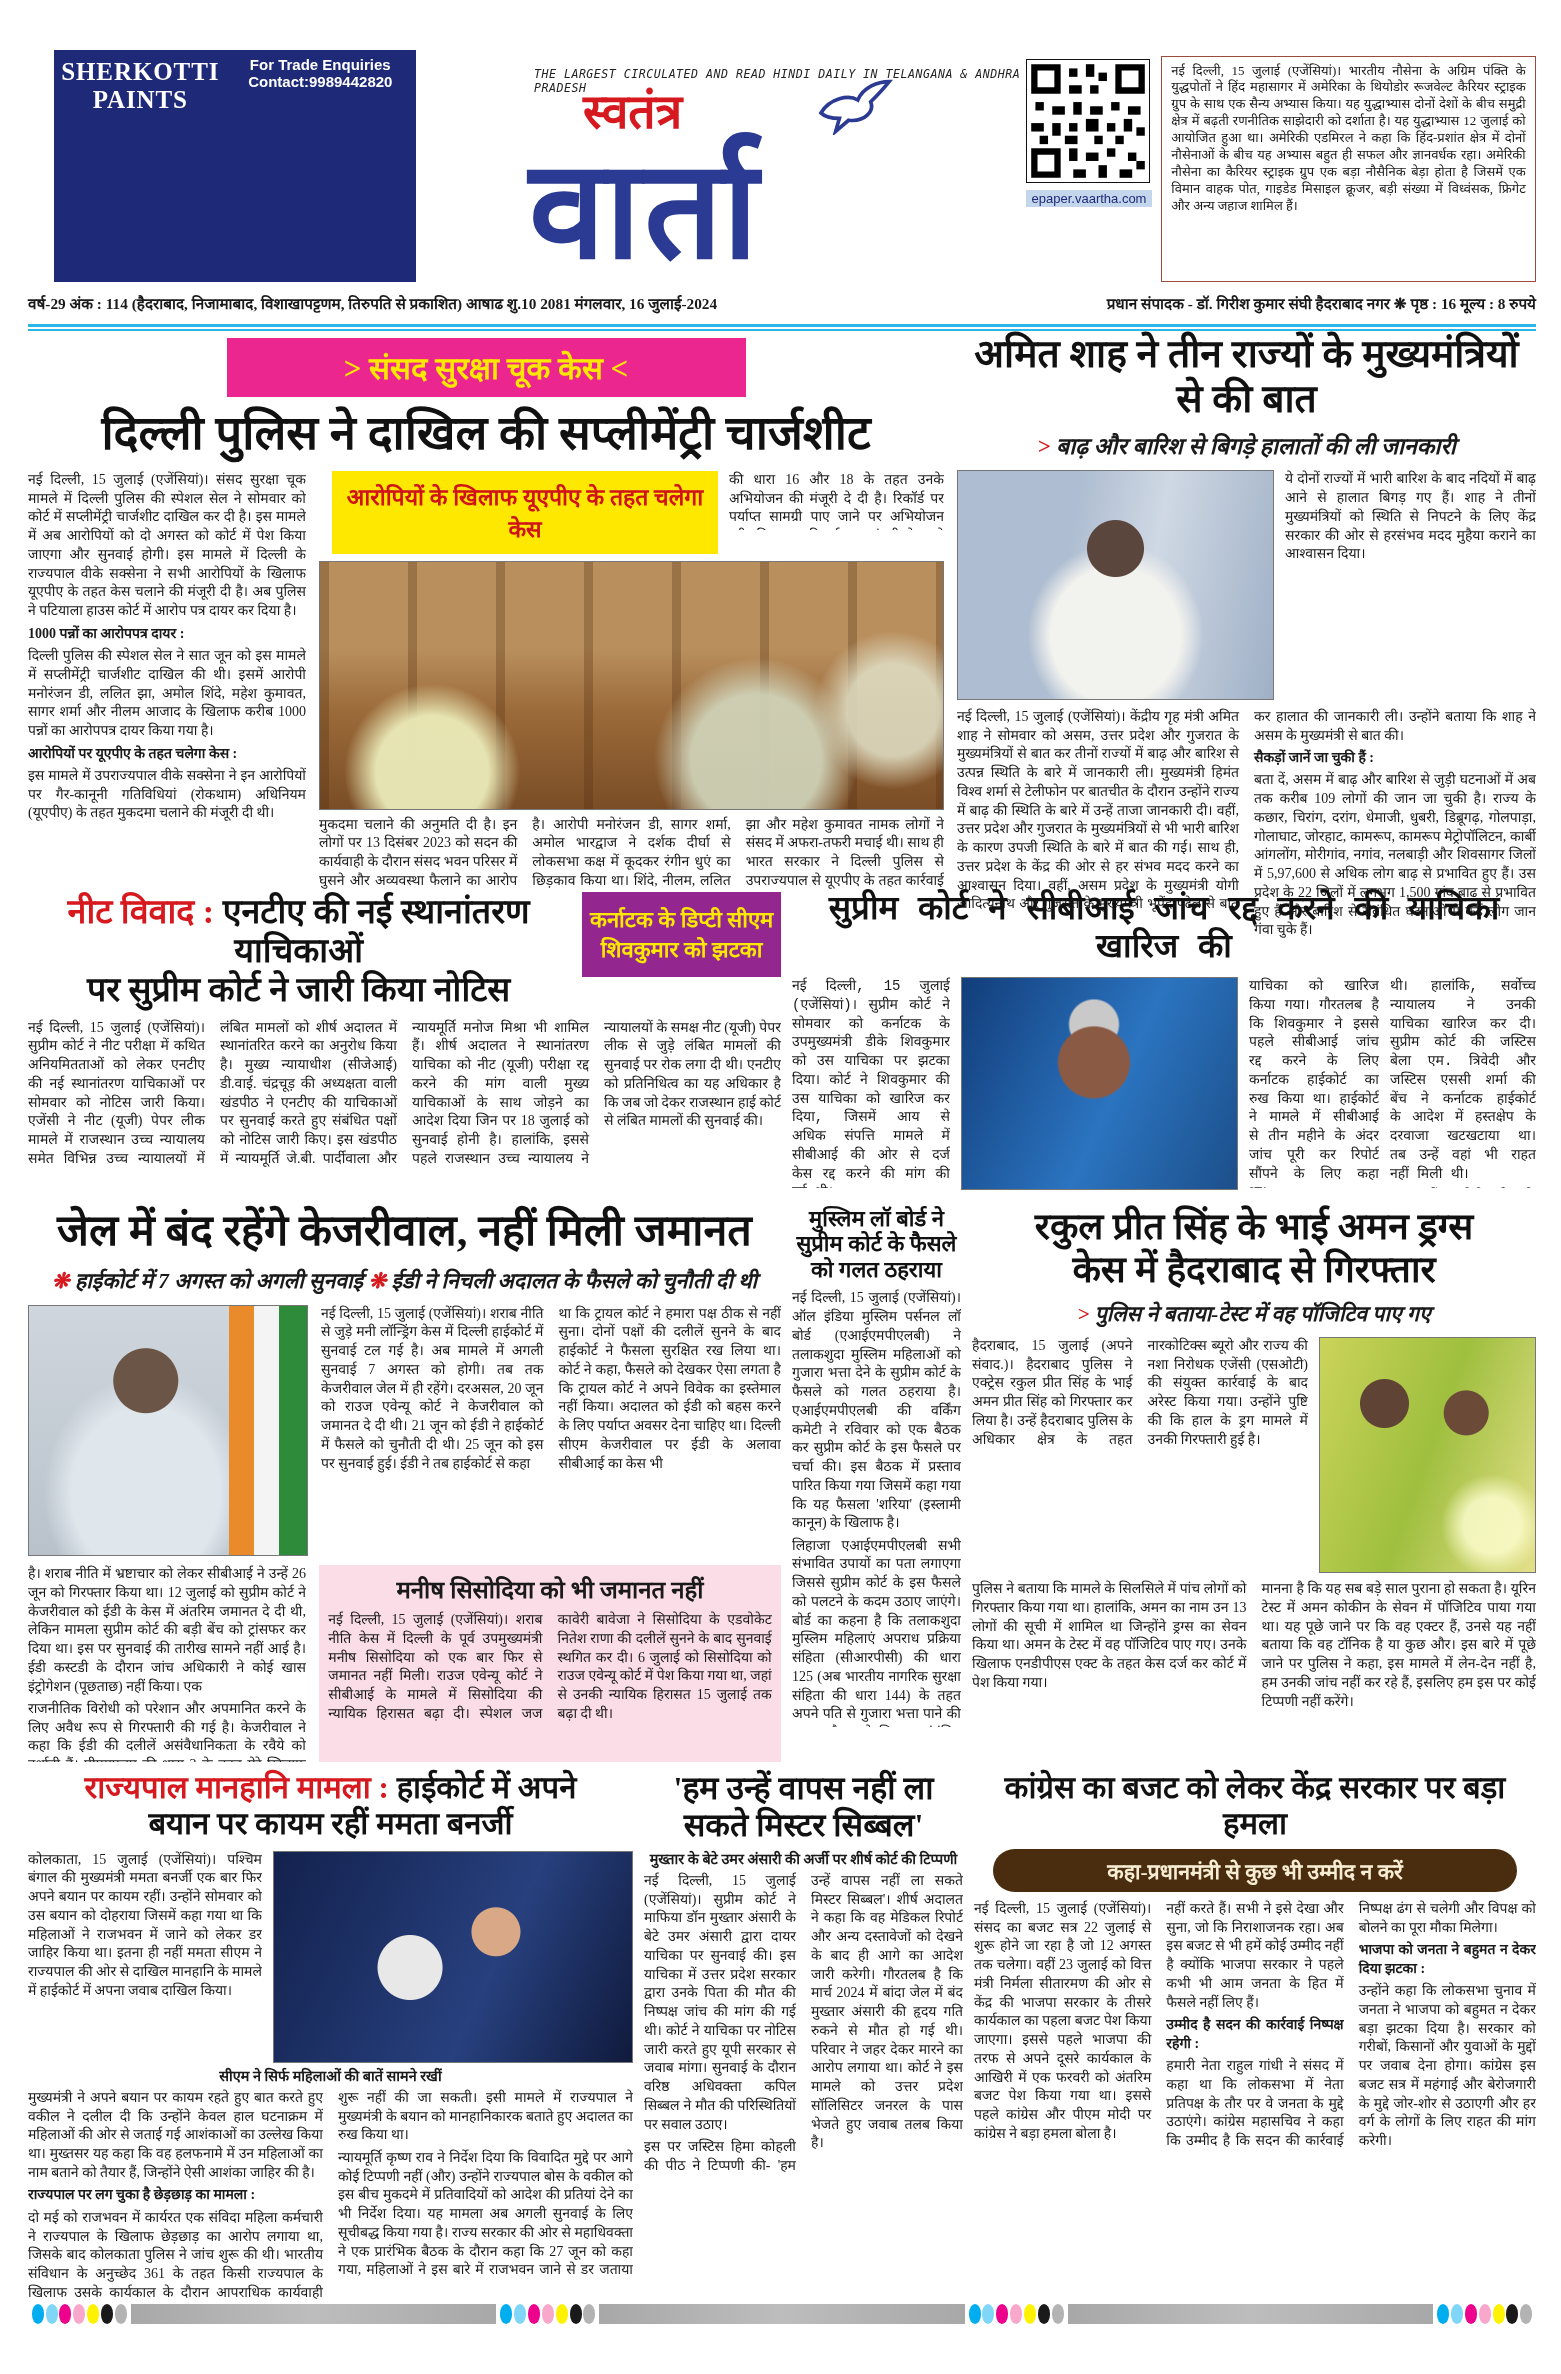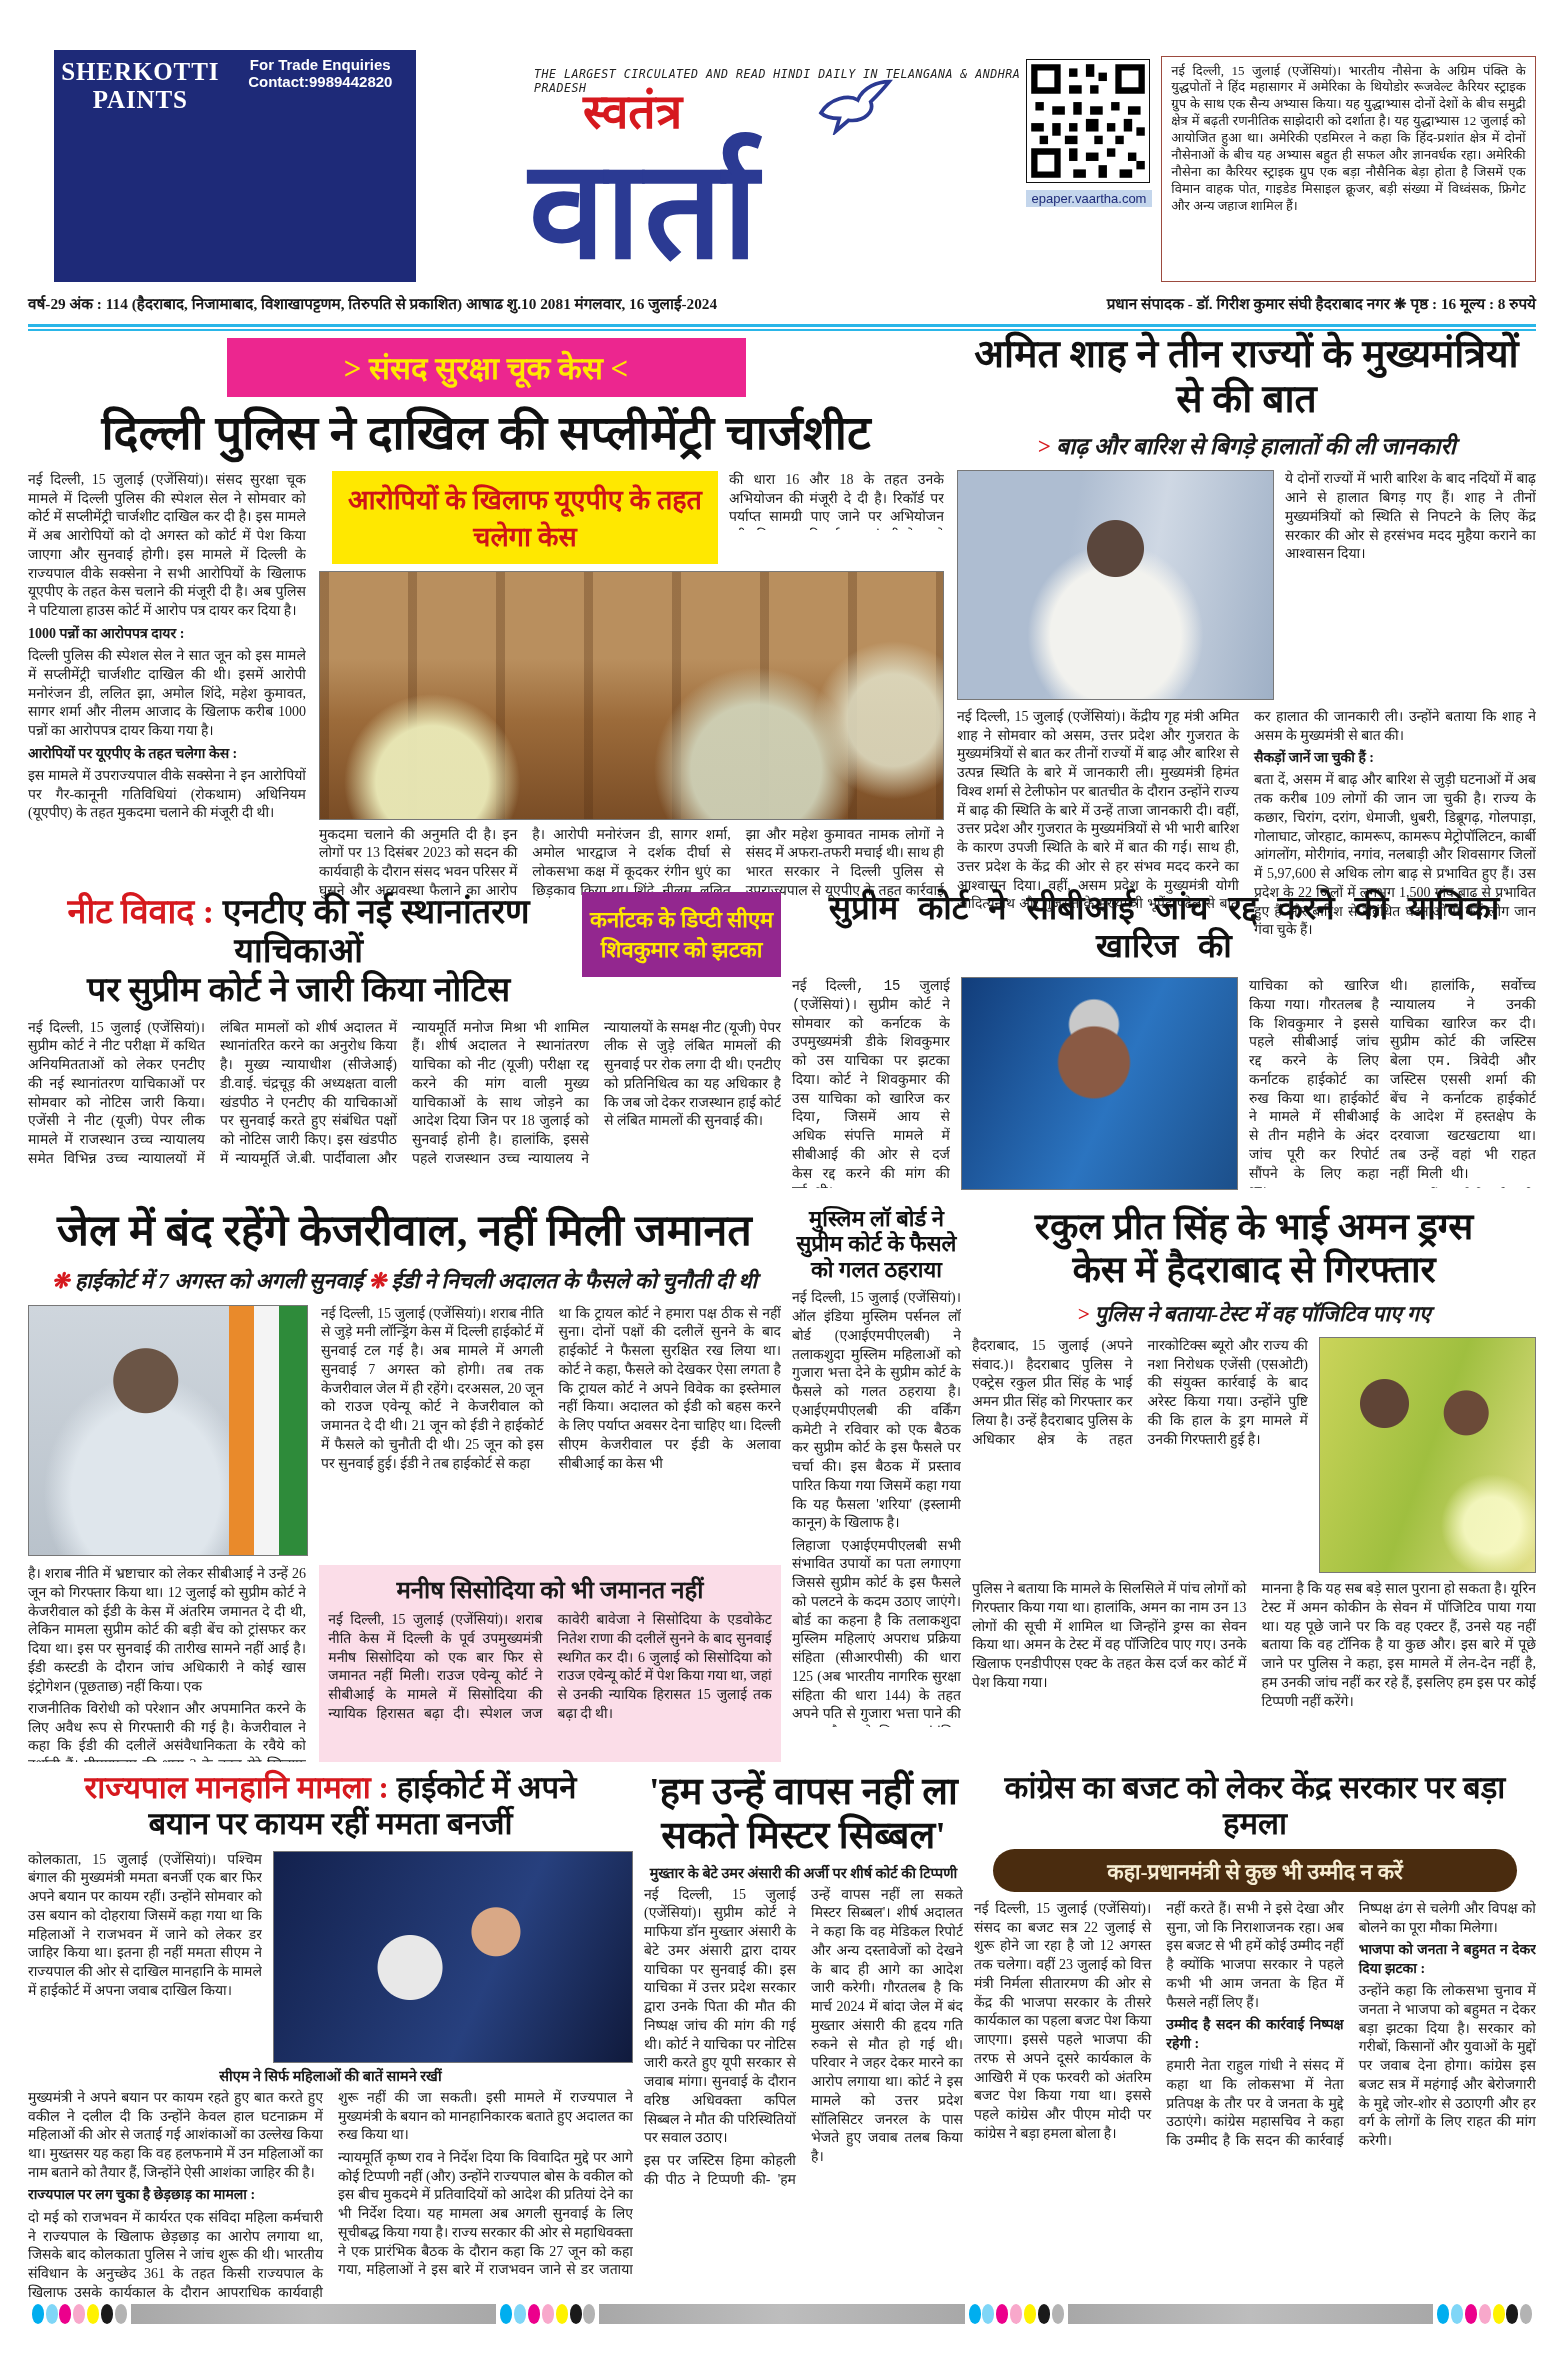--- a/index.html
+++ b/index.html
@@ -46,21 +46,21 @@
   .navy-title{font-weight:bold;font-size:22px;text-align:center;line-height:1.25;border-bottom:0.9px solid #999;padding-bottom:3.7px;margin-bottom:4.6px;}
   .navy-body{font-size:13px;line-height:1.3;text-align:justify;}
 
   .dateline{left:28px;top:293px;width:1508px;height:28px;font-size:15.3px;display:flex;justify-content:space-between;align-items:flex-start;}
   .cyan-rule{left:28px;top:324px;width:1508px;height:8.3px;
      background:linear-gradient(#2ab6e8 0 2.8px,#fff 2.8px 4.6px,#2ab6e8 4.6px 7.4px,transparent 7.4px);}
 
   
   .kicker-pink{margin:0 auto;width:519px;background:#ec268f;color:#ffe800;font-weight:bold;font-size:31px;text-align:center;padding:8.3px 0;}
   .main-hl{font-size:47px;margin-top:9.3px;}
-  .yellow-box{background:#ffe800;color:#cf1318;font-weight:bold;font-size:27px;text-align:center;padding:9.3px 3.7px;margin-left:13px;}
+  .yellow-box{background:#ffe800;color:#cf1318;font-weight:bold;font-size:23px;text-align:center;padding:9.3px 3.7px;margin-left:13px;}
   .photo{position:relative;border:0.9px solid #777;}
   .ph-parl{background:
       radial-gradient(circle at 18% 85%, rgba(235,235,185,.95) 0 56px, transparent 88px),
       radial-gradient(circle at 70% 80%, rgba(210,215,190,.9) 0 65px, transparent 102px),
       radial-gradient(circle at 92% 60%, rgba(225,225,200,.85) 0 46px, transparent 79px),
       repeating-linear-gradient(90deg, rgba(80,45,18,.30) 0 9.3px, transparent 9.3px 88px),
       linear-gradient(#b98f5e 0 35%, #9c6b3a 60%, #7a4d26);}
   .ph-shah{background:
       radial-gradient(circle at 50% 34%, #5a463c 0 28px, transparent 29px),
       radial-gradient(ellipse at 50% 72%, #f2f2ee 0 65px, transparent 88px),
@@ -95,21 +95,21 @@
   
   .kej-hl{font-size:43px;}
   .kej-sub{font-size:21.3px;font-style:italic;font-weight:bold;text-align:center;margin-top:9.3px;}
   .pink-panel{background:#fbdde8;padding:7.4px 9.3px;box-sizing:border-box;}
   .pink-title{font-weight:bold;font-size:24px;text-align:center;margin-bottom:5.6px;}
   .muslim-hl{font-size:22px;}
   .rakul-hl{font-size:37px;}
 
   
   .mam-hl{font-size:31px;}
-  .sibal-hl{font-size:38px;}
+  .sibal-hl{font-size:32px;}
   .cong-hl{font-size:31px;}
   .pill{background:#4a2c0f;color:#f7edd3;font-weight:bold;font-size:21.3px;text-align:center;
         border-radius:24px;padding:7.4px 3.7px;margin:7.4px auto;width:92%;}
   .small-sub{font-weight:bold;font-size:14.4px;text-align:center;margin:3.7px 0;}
 
   
   .regstrip{left:28px;top:2304px;width:1508px;height:20.4px;display:flex;align-items:center;gap:0;}
   .dotgrp{display:flex;gap:1.9px;margin:0 3.7px;}
   .dot{width:12px;height:19.5px;border-radius:50%;}
   .dc1{background:#00aeef}.dc2{background:#7fd6f7}.dc3{background:#ec008c}.dc4{background:#f8a8cb}

